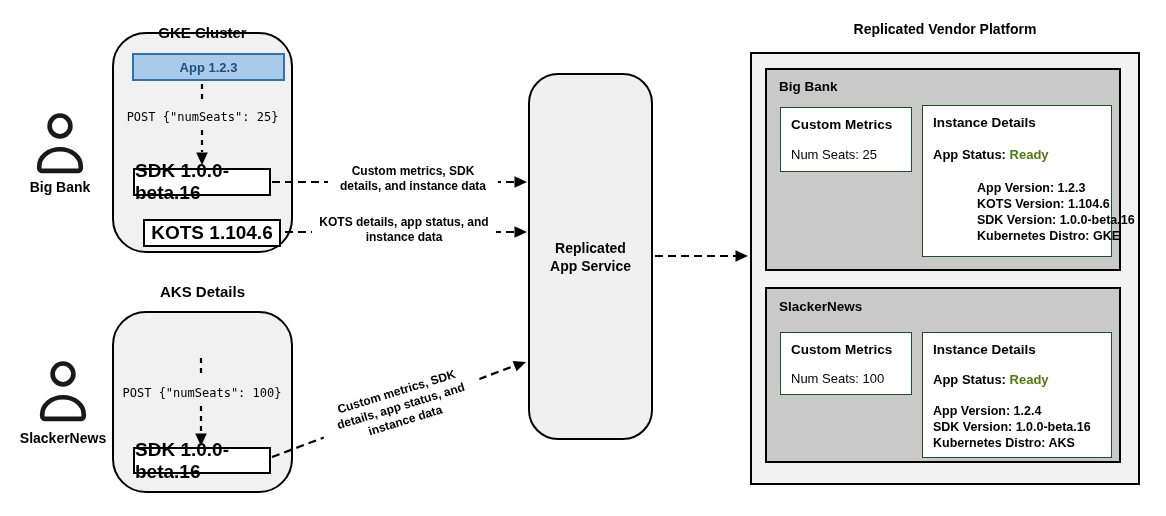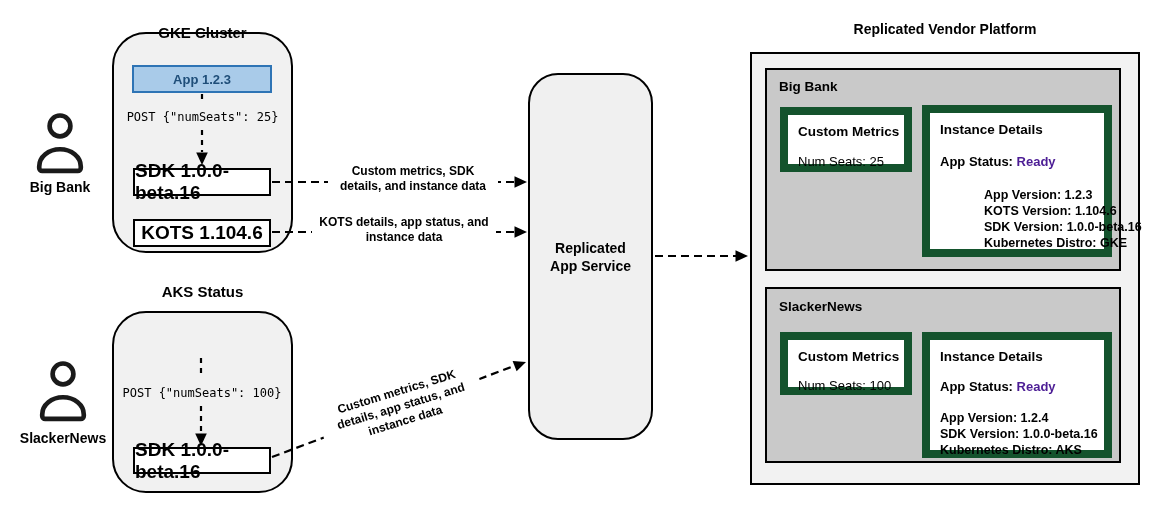--- a/index.html
+++ b/index.html
@@ -30,25 +30,25 @@
 
   
   .service-box { background:#f0f0f0; border:2px solid #000; border-radius:30px; display:flex; flex-direction:column;
                  align-items:center; justify-content:center; font-size:14px; font-weight:bold; line-height:18px; z-index:0; }
 
   
   .platform-title { font-size:14px; font-weight:bold; text-align:center; }
   .platform-box { background:#f2f2f2; border:2px solid #000; z-index:0; }
   .customer-box { position:absolute; background:#c9c9c9; border:2px solid #000; }
   .customer-name { position:absolute; left:12px; font-size:13.5px; font-weight:bold; }
-  .panel { position:absolute; background:#fff; border:8px solid #14532d; }
+  .panel { position:absolute; background:#fff; border:1px solid #14532d; }
   .panel-title { position:absolute; left:10px; top:9px; font-size:13.5px; font-weight:bold; white-space:nowrap; }
   .panel-value { position:absolute; left:10px; font-size:13px; font-weight:normal; white-space:nowrap; }
   .status-line { position:absolute; left:10px; font-size:13px; font-weight:bold; white-space:nowrap; }
-  .status-ready { color:#4c1d95; }
+  .status-ready { color:#4d7c0f; }
   .detail-lines { position:absolute; left:10px; font-size:12.5px; font-weight:bold; line-height:16px; white-space:nowrap; }
 </style>
 </head>
 <body>
 
 <div id="canvas">
 
   <svg id="connectors" width="1166" height="516" viewBox="0 0 1166 516">
 
     <path d="M202 84 V102" stroke="#000" stroke-width="2.2" stroke-dasharray="5,5" fill="none"></path>
@@ -79,26 +79,26 @@
   <div class="abs actor-label" style="left:10px; top:179px; width:100px; z-index:2;">Big Bank</div>
 
   <svg class="abs" style="left:36px; top:358px; z-index:2;" width="54" height="64" viewBox="0 0 52 60">
     <circle cx="26" cy="14.5" r="10" fill="none" stroke="#1a1a1a" stroke-width="4.5"></circle>
     <path d="M6 53.5 a20 16.5 0 0 1 40 0 l0 1.5 a2.8 2.8 0 0 1 -2.8 2.8 l-34.4 0 a2.8 2.8 0 0 1 -2.8 -2.8 z" fill="none" stroke="#1a1a1a" stroke-width="4.5" stroke-linejoin="round"></path>
   </svg>
   <div class="abs actor-label" style="left:0px; top:430px; width:126px; z-index:2;">SlackerNews</div>
 
   <div class="abs cluster-title" style="left:112px; top:4px; width:181px; z-index:2;margin-top:20px;">GKE Cluster</div>
   <div class="abs cluster-box" style="left:112px; top:32px; width:181px; height:221px;"></div>
-  <div class="abs app-box" style="left:132px; top:65px; width:140px; height:28px;">App 1.2.3</div>
+  <div class="abs app-box" style="left:132px; top:53px; width:153px; height:28px;">App 1.2.3</div>
   <div class="abs post-text" style="left:105px; top:110px; width:195px;">POST {"numSeats": 25}</div>
   <div class="abs node-box" style="left:133px; top:168px; width:138px; height:28px;">SDK 1.0.0-beta.16</div>
-  <div class="abs node-box" style="left:133px; top:219px; width:138px; height:28px;text-align:right;">KOTS 1.104.6</div>
+  <div class="abs node-box" style="left:143px; top:219px; width:138px; height:28px;text-align:right;">KOTS 1.104.6</div>
 
-  <div class="abs cluster-title" style="left:112px; top:283px; width:181px; z-index:2;">AKS Status</div>
+  <div class="abs cluster-title" style="left:112px; top:283px; width:181px; z-index:2;">AKS Details</div>
   <div class="abs cluster-box" style="left:112px; top:311px; width:181px; height:182px;"></div>
   <div class="abs post-text" style="left:102px; top:386px; width:200px;">POST {"numSeats": 100}</div>
   <div class="abs node-box" style="left:133px; top:447px; width:138px; height:27px;">SDK 1.0.0-beta.16</div>
 
   <div class="abs edge-label" style="left:328px; top:164px; width:170px;">
     <div>Custom metrics, SDK</div>
     <div>details, and instance data</div>
   </div>
   <div class="abs edge-label" style="left:312px; top:215px; width:184px;">
     <div>KOTS details, app status, and</div>

